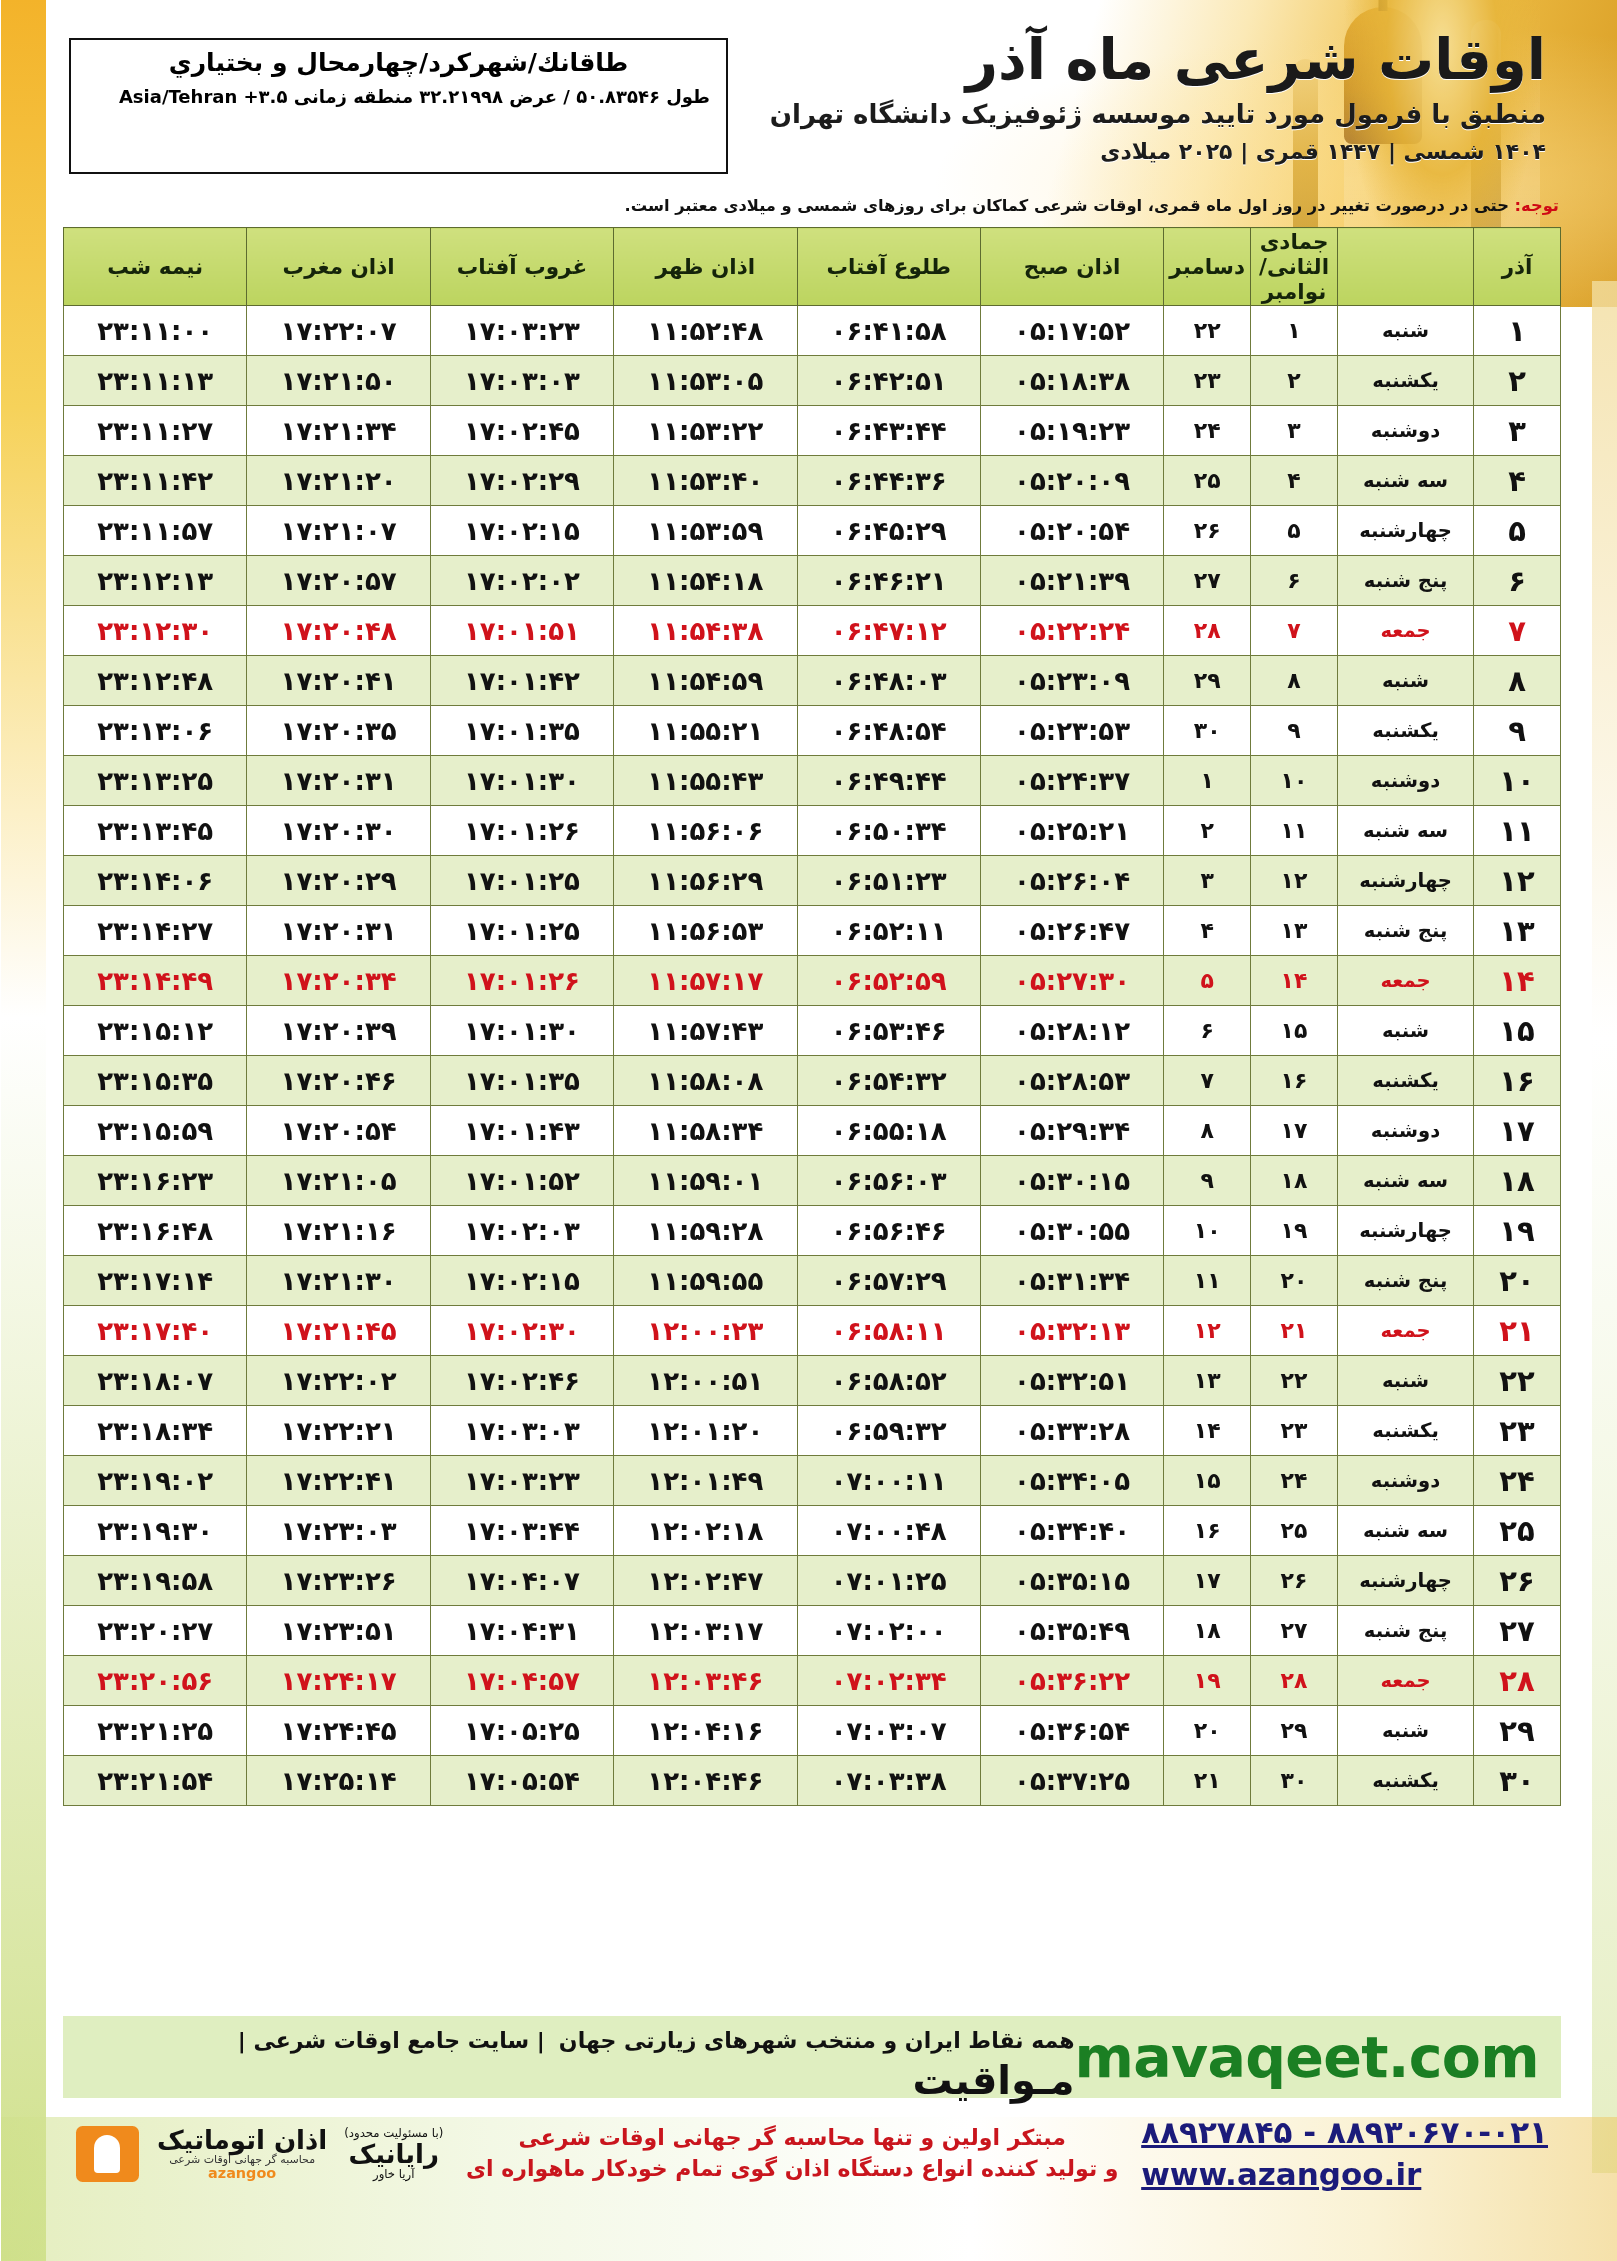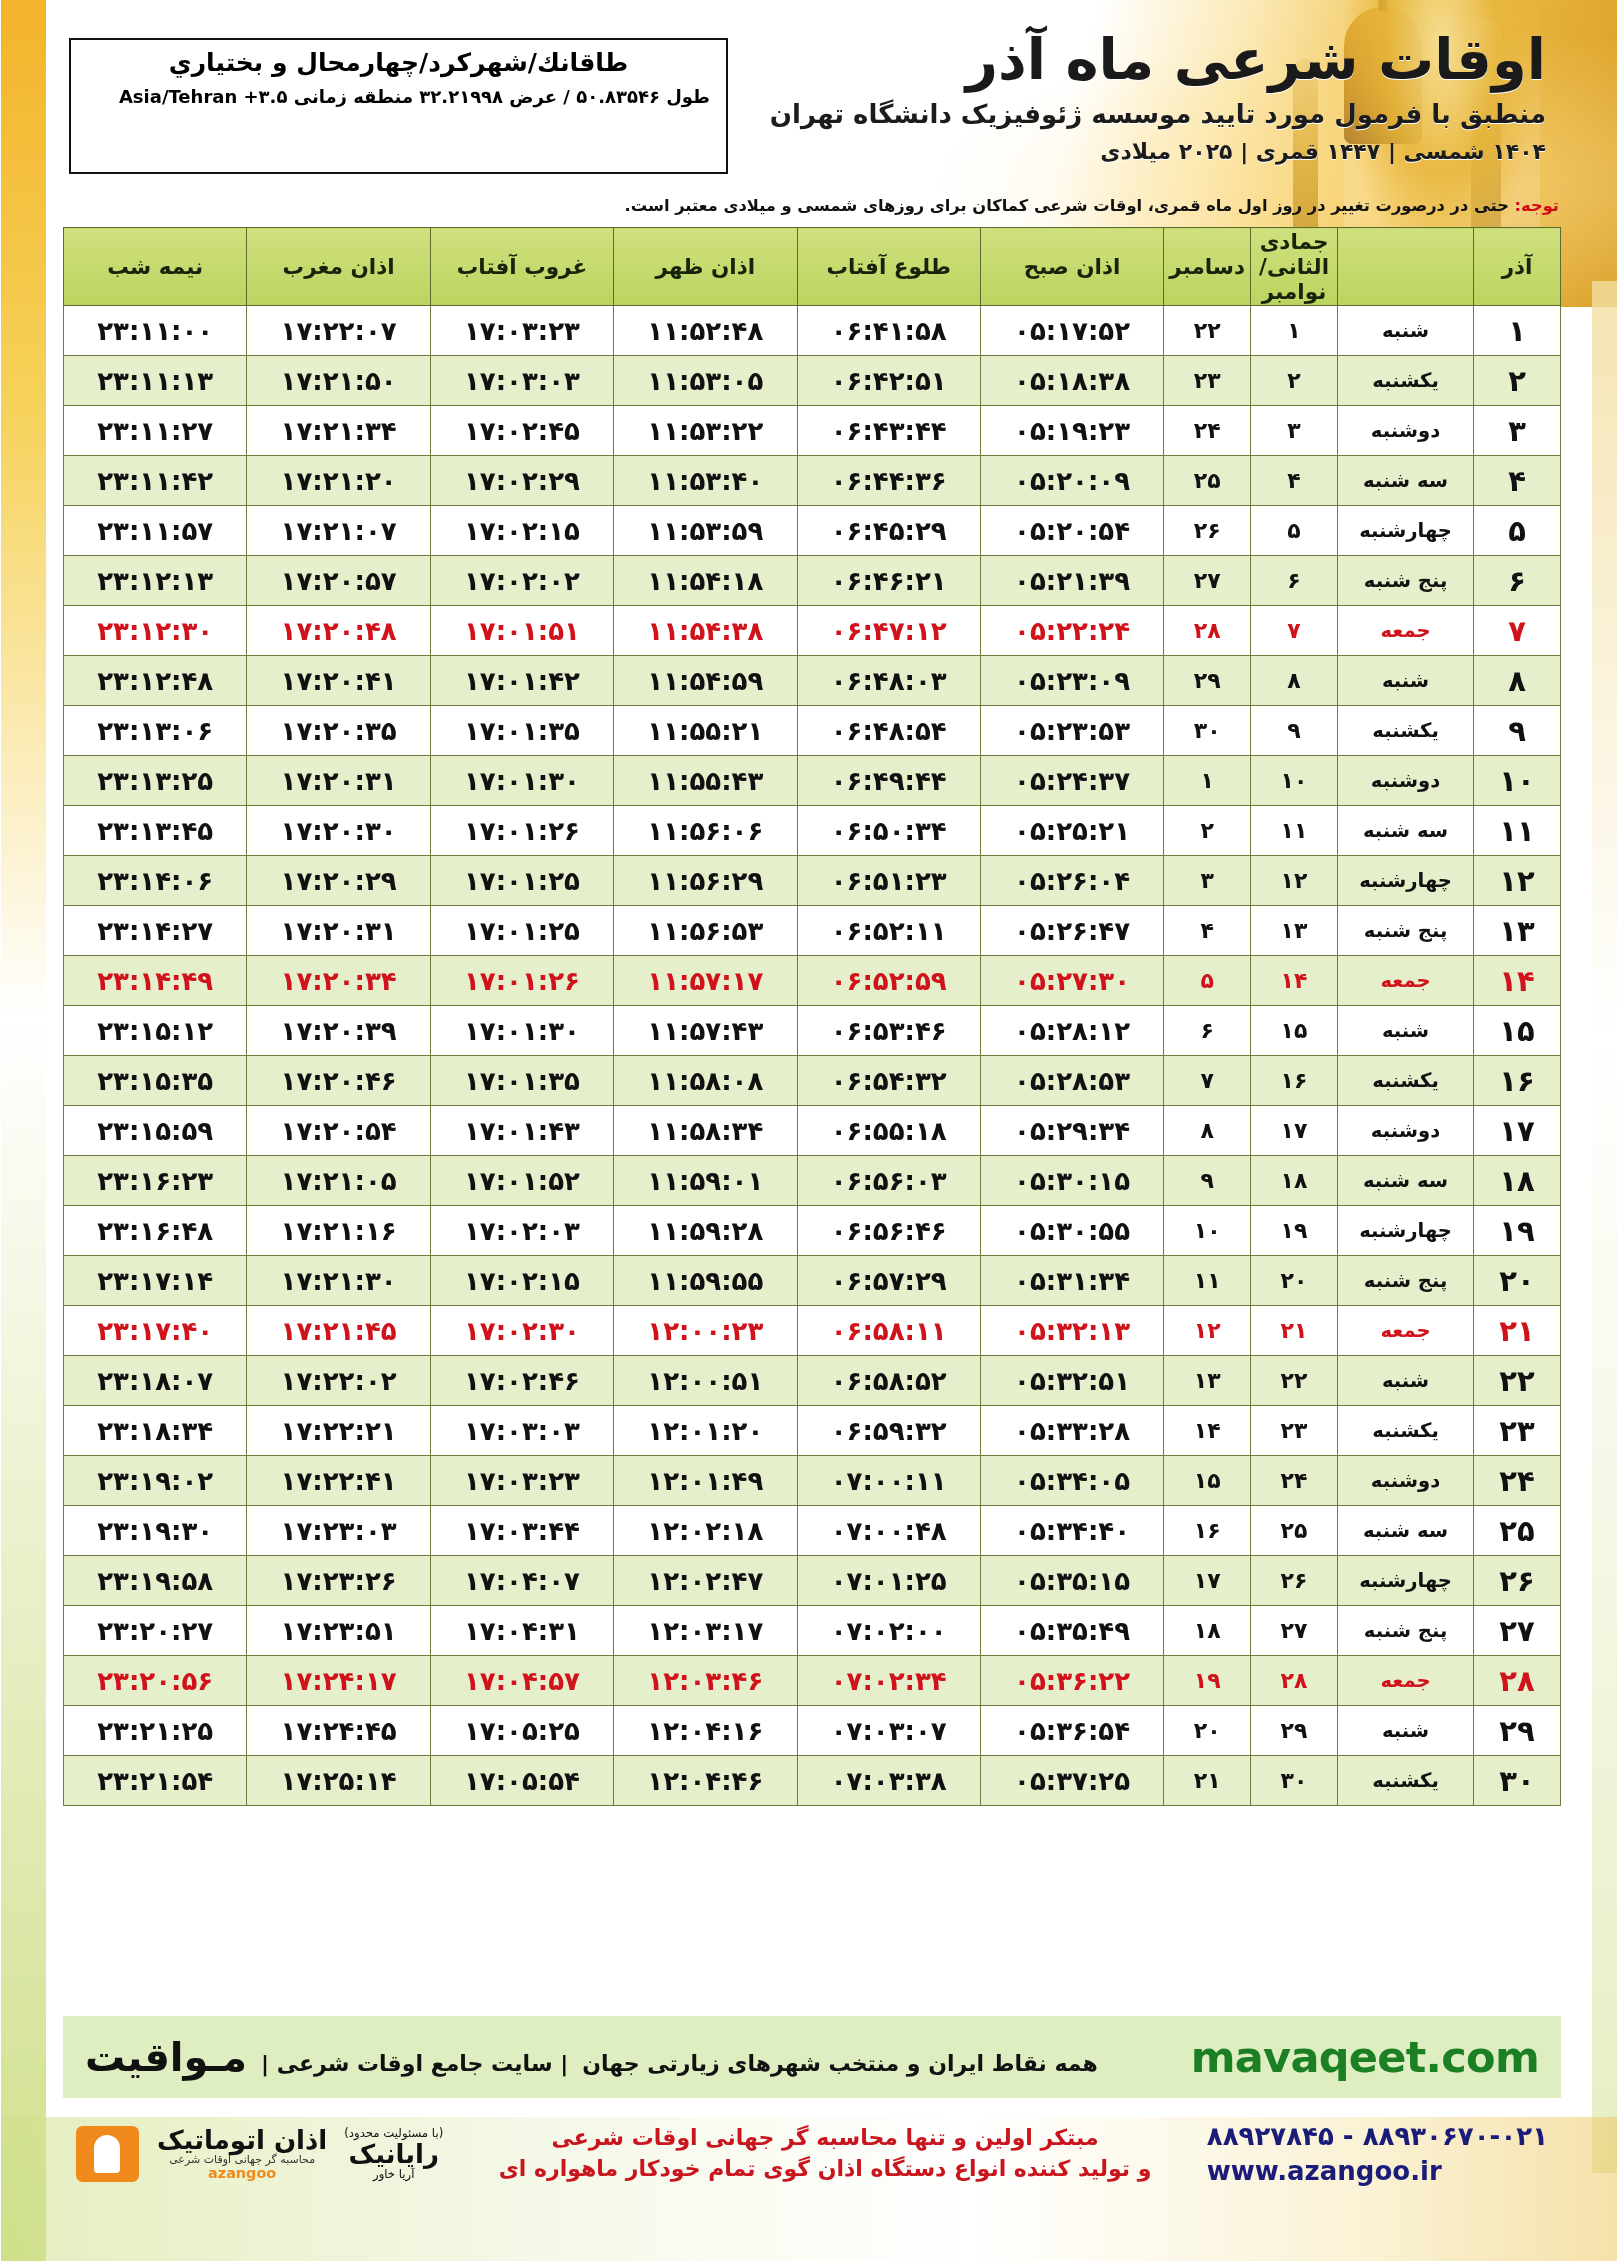--- a/index.html
+++ b/index.html
@@ -113,26 +113,26 @@
   .footer{
     position:absolute;left:63px;top:2016px;width:1498px;height:196px;
   }
   .footer-top{
     width:1498px;height:82px;background:#dfeec0;border:0;
     display:flex;align-items:center;justify-content:space-between;
     box-sizing:border-box;padding:0 22px;
   }
   .brand-fa{font-size:40px;font-weight:bold;color:#111;letter-spacing:-0.7px;}
   .brand-fa .small{font-size:22px;font-weight:bold;}
-  .brand-en{font-size:43px;font-weight:bold;color:#1b7f23;letter-spacing:-0.7px;}
+  .brand-en{font-size:57px;font-weight:bold;color:#1b7f23;letter-spacing:-0.7px;}
   .footer-bottom{
     width:1498px;height:104px;display:flex;align-items:center;
     justify-content:space-between;box-sizing:border-box;padding:7.8px 13px 0 13px;
   }
-  .phone-col{font-size:26px;font-weight:bold;color:#1b1b7a;line-height:1.35;text-align:left;direction:ltr;}
+  .phone-col{font-size:31px;font-weight:bold;color:#1b1b7a;line-height:1.35;text-align:left;direction:ltr;text-decoration:underline;}
   .mid-text{font-size:22px;font-weight:bold;color:#c9151d;line-height:1.4;text-align:center;flex:1;}
   .logos{display:flex;align-items:center;gap:17px;}
   .logo-rayaneh{font-size:26px;font-weight:bold;color:#111;text-align:center;line-height:1.1;}
   .logo-rayaneh .tiny{font-size:11.7px;font-weight:normal;display:block;}
   .logo-azangoo{
     display:flex;align-items:center;gap:18px;
   }
   .azan-box{
     width:63px;height:56px;background:#f08a1c;border-radius:6.5px;
     position:relative;

